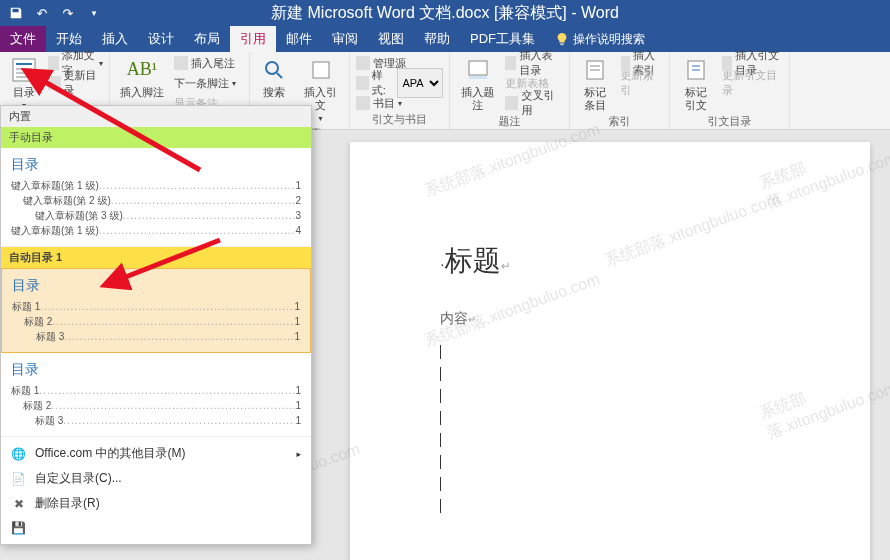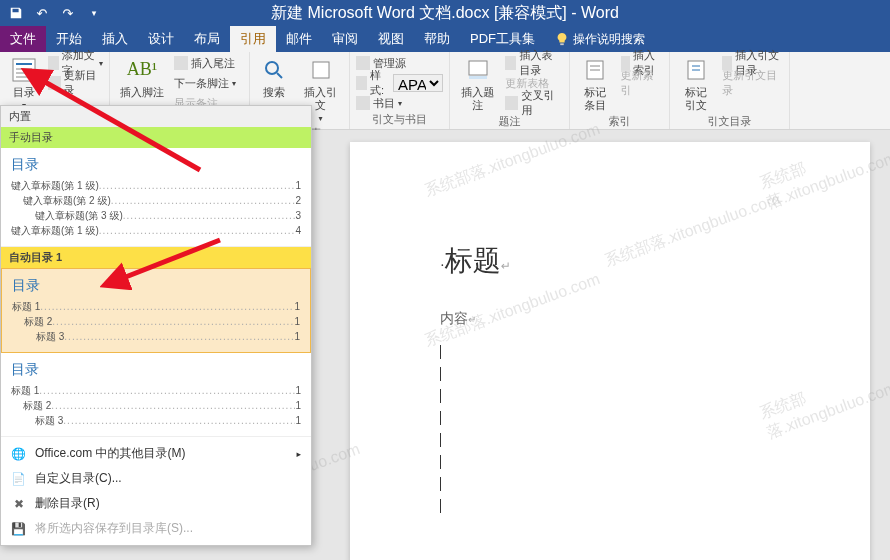--- a/index.html
+++ b/index.html
@@ -6,35 +6,35 @@
   body { font-family: "Microsoft YaHei", sans-serif; font-size: 12px; background: #e6e6e6; width: 890px; height: 560px; overflow: hidden; position: relative; }
   
   .titlebar { background: #2b579a; height: 26px; display: flex; align-items: center; color: #fff; position: relative; }
   .qat { display: flex; align-items: center; gap: 6px; padding-left: 6px; }
   .qat-btn { width: 20px; height: 20px; display: flex; align-items: center; justify-content: center; color: #fff; font-size: 13px; }
   .title-center { position: absolute; left: 50%; transform: translateX(-50%); font-size: 16px; white-space: nowrap; }
   
   .menubar { background: #2b579a; height: 26px; display: flex; align-items: center; color: #fff; font-size: 13px; }
   .menu-tab { padding: 0 10px; height: 26px; display: flex; align-items: center; cursor: pointer; }
   .menu-tab.file { background: #701a75; }
-  .menu-tab.active { background: #f3f3f3; color: #a16207; }
+  .menu-tab.active { background: #f3f3f3; color: #be185d; }
   .tell-me { display: flex; align-items: center; gap: 4px; padding-left: 10px; font-size: 12px; }
   .bulb { width: 14px; height: 14px; }
   
   .ribbon { background: #f3f3f3; height: 78px; border-bottom: 1px solid #d4d4d4; display: flex; position: relative; }
   .ribbon-group { border-right: 1px solid #e0e0e0; padding: 2px 6px; display: flex; flex-direction: column; justify-content: space-between; }
   .ribbon-group-body { display: flex; gap: 6px; align-items: flex-start; flex: 1; }
   .ribbon-group-label { font-size: 11px; color: #666; text-align: center; padding-bottom: 18px; }
   .big-btn { display: flex; flex-direction: column; align-items: center; gap: 2px; padding: 2px 4px; font-size: 11px; color: #444; text-align: center; line-height: 1.2; }
   .big-icon { width: 28px; height: 28px; display: flex; align-items: center; justify-content: center; font-size: 20px; }
   .small-rows { display: flex; flex-direction: column; gap: 2px; font-size: 11px; color: #444; }
   .small-row { display: flex; align-items: center; gap: 3px; height: 18px; }
   .small-row.disabled { color: #b0b0b0; }
   .sq { width: 14px; height: 14px; background: #ddd; display: inline-block; }
-  .style-row select { font-size: 15px; height: 18px; width: 50px; border: 1px solid #ccc; }
+  .style-row select { font-size: 11px; height: 30px; width: 50px; border: 1px solid #ccc; }
   
   .doc-area { position: absolute; top: 130px; left: 0; right: 0; bottom: 0; background: #e6e6e6; }
   .page { position: absolute; left: 350px; top: 12px; width: 520px; height: 420px; background: #fff; box-shadow: 0 2px 6px rgba(0,0,0,0.2); padding: 100px 40px 20px 90px; font-family: "SimSun", serif; }
   .page h1 { font-size: 28px; color: #333; font-weight: normal; margin-bottom: 30px; }
   .page .content-label { font-size: 14px; color: #666; margin-bottom: 16px; }
   .page .cursor-line { height: 14px; margin-bottom: 8px; }
   .page .cursor-line::before { content: ""; display: inline-block; border-left: 1px solid #333; height: 14px; vertical-align: middle; }
   
   .toc-dropdown { position: absolute; left: 0; top: 105px; width: 312px; background: #fff; border: 1px solid #c6c6c6; box-shadow: 2px 2px 8px rgba(0,0,0,0.25); z-index: 10; }
   .toc-section-hdr { background: #f0f0f0; padding: 3px 8px; font-size: 11px; color: #444; }
@@ -352,21 +352,20 @@
     <div class="toc-menu-item">
         <span class="mi-icon">📄</span>
         <span>自定义目录(C)...</span>
       </div>
     <div class="toc-menu-item">
         <span class="mi-icon">✖</span>
         <span>删除目录(R)</span>
       </div>
     <div class="toc-menu-item" style="color:#aaa;">
         <span class="mi-icon">💾</span>
-        <span>将所选内容保存到目录库(S)...</span>
       </div>
   </div>
 </div>
 
 <div class="doc-area">
   <div class="page">
     <h1><span style="font-size:14px;">·</span><span>标题</span><span style="font-size:12px;color:#aaa;">↵</span></h1>
     <div class="content-label"><span>内容</span><span style="font-size:10px;color:#aaa;">↵</span></div>
     <div class="cursor-line"></div>
       <div class="cursor-line"></div>

